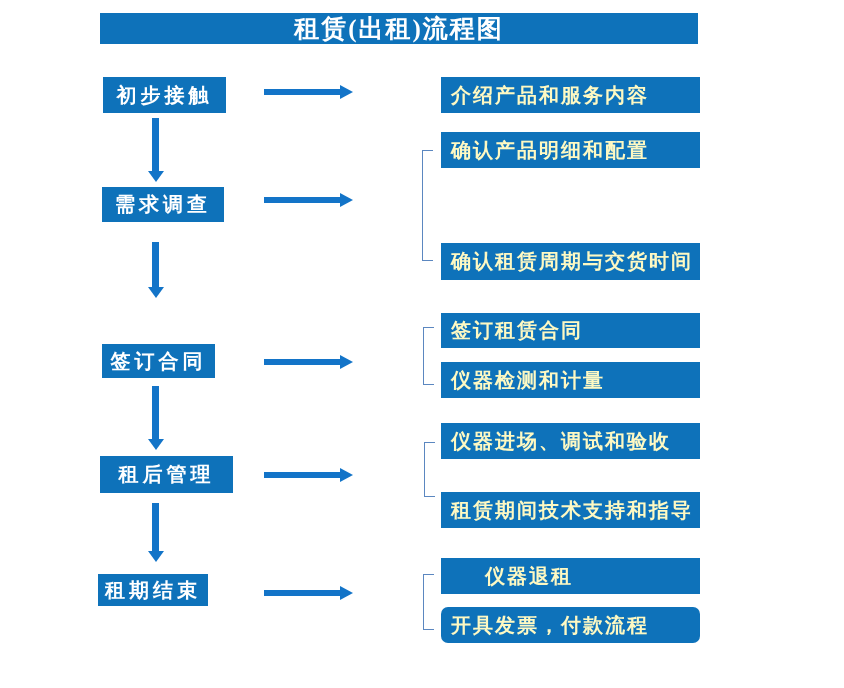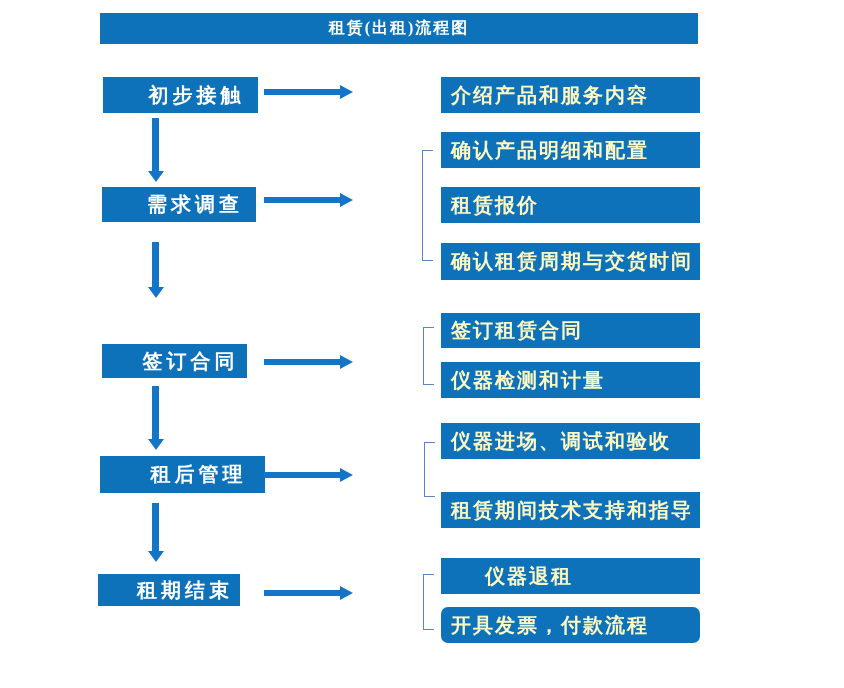--- a/index.html
+++ b/index.html
@@ -2,26 +2,26 @@
 <html><head>
 <meta charset="utf-8">
 <style>
   html,body{margin:0;padding:0;background:#ffffff;}
   .canvas{
     position:relative;width:844px;height:688px;background:#ffffff;overflow:hidden;
     font-family:"Liberation Serif","DejaVu Serif",serif;
   }
   .title-bar{
     position:absolute;left:100px;top:13px;width:598px;height:31px;
-    background:#0e72ba;color:#ffffff;font-weight:bold;font-size:16px;letter-spacing:2px;
+    background:#0e72ba;color:#ffffff;font-weight:bold;font-size:25px;letter-spacing:2px;
     display:flex;align-items:center;justify-content:center;
   }
   .stage-box{
     position:absolute;background:#0e72ba;color:#ffffff;font-weight:bold;font-size:20px;
-    letter-spacing:4px;display:flex;align-items:center;justify-content:center;padding-left:32px;
+    letter-spacing:4px;display:flex;align-items:center;justify-content:center;
   }
   .output-box{
     position:absolute;left:441px;width:259px;background:#0e72ba;color:#fef9c3;
     font-weight:bold;font-size:20px;letter-spacing:2px;
     display:flex;align-items:center;justify-content:flex-start;padding-left:10px;
     box-sizing:border-box;
   }
   
   .h-arrow{position:absolute;left:264px;width:89px;height:14px;}
   .h-arrow .stem{position:absolute;left:0;top:4px;width:76px;height:6px;background:#1374c8;}
@@ -105,23 +105,20 @@
   <div class="bracket" style="left:423px;top:327px;height:58px;"></div>
   <div class="bracket" style="left:424px;top:442px;height:55px;"></div>
   <div class="bracket" style="left:423px;top:574px;height:56px;"></div>
 
   <div class="output-box" style="top:77px;height:36px;">
     <span>介绍产品和服务内容</span>
   </div>
   <div class="output-box" style="top:132px;height:36px;">
     <span>确认产品明细和配置</span>
   </div>
-  <div class="output-box" style="top:187px;height:36px;">
-    <span>租赁报价</span>
-  </div>
   <div class="output-box" style="top:243px;height:37px;">
     <span>确认租赁周期与交货时间</span>
   </div>
   <div class="output-box" style="top:313px;height:35px;">
     <span>签订租赁合同</span>
   </div>
   <div class="output-box" style="top:362px;height:36px;">
     <span>仪器检测和计量</span>
   </div>
   <div class="output-box" style="top:423px;height:36px;">

